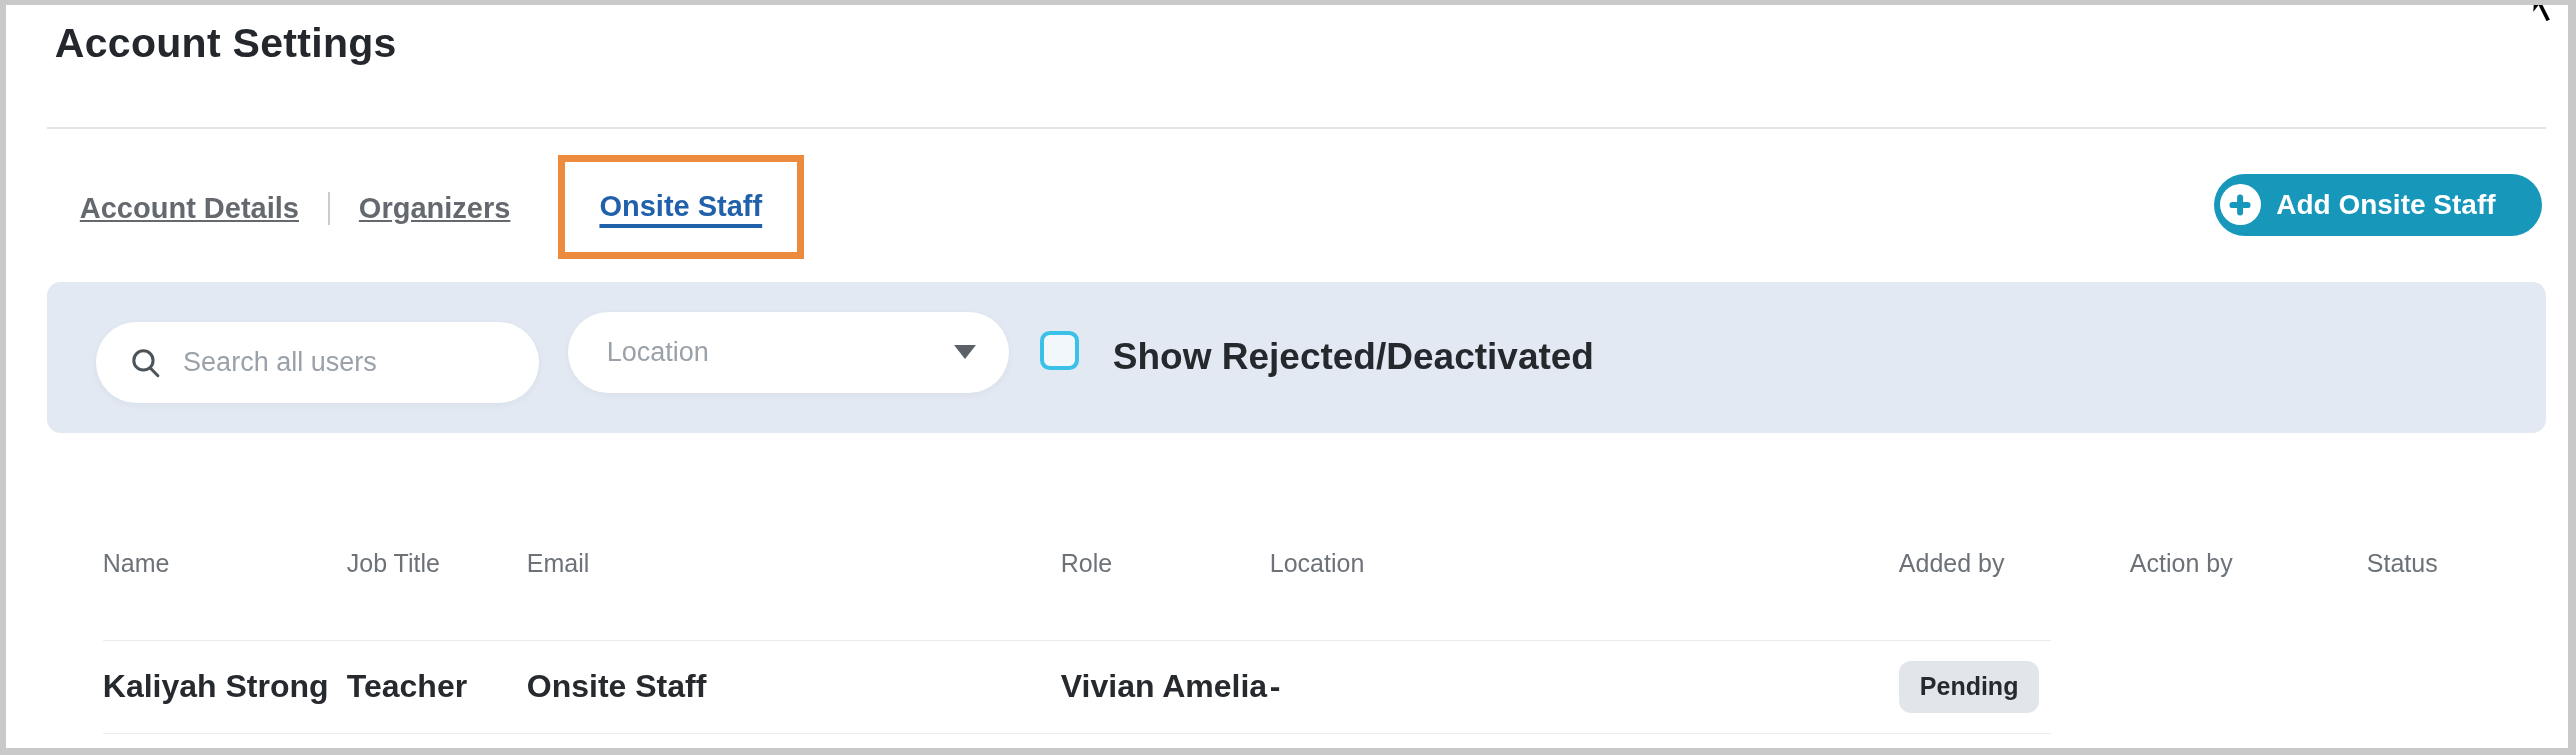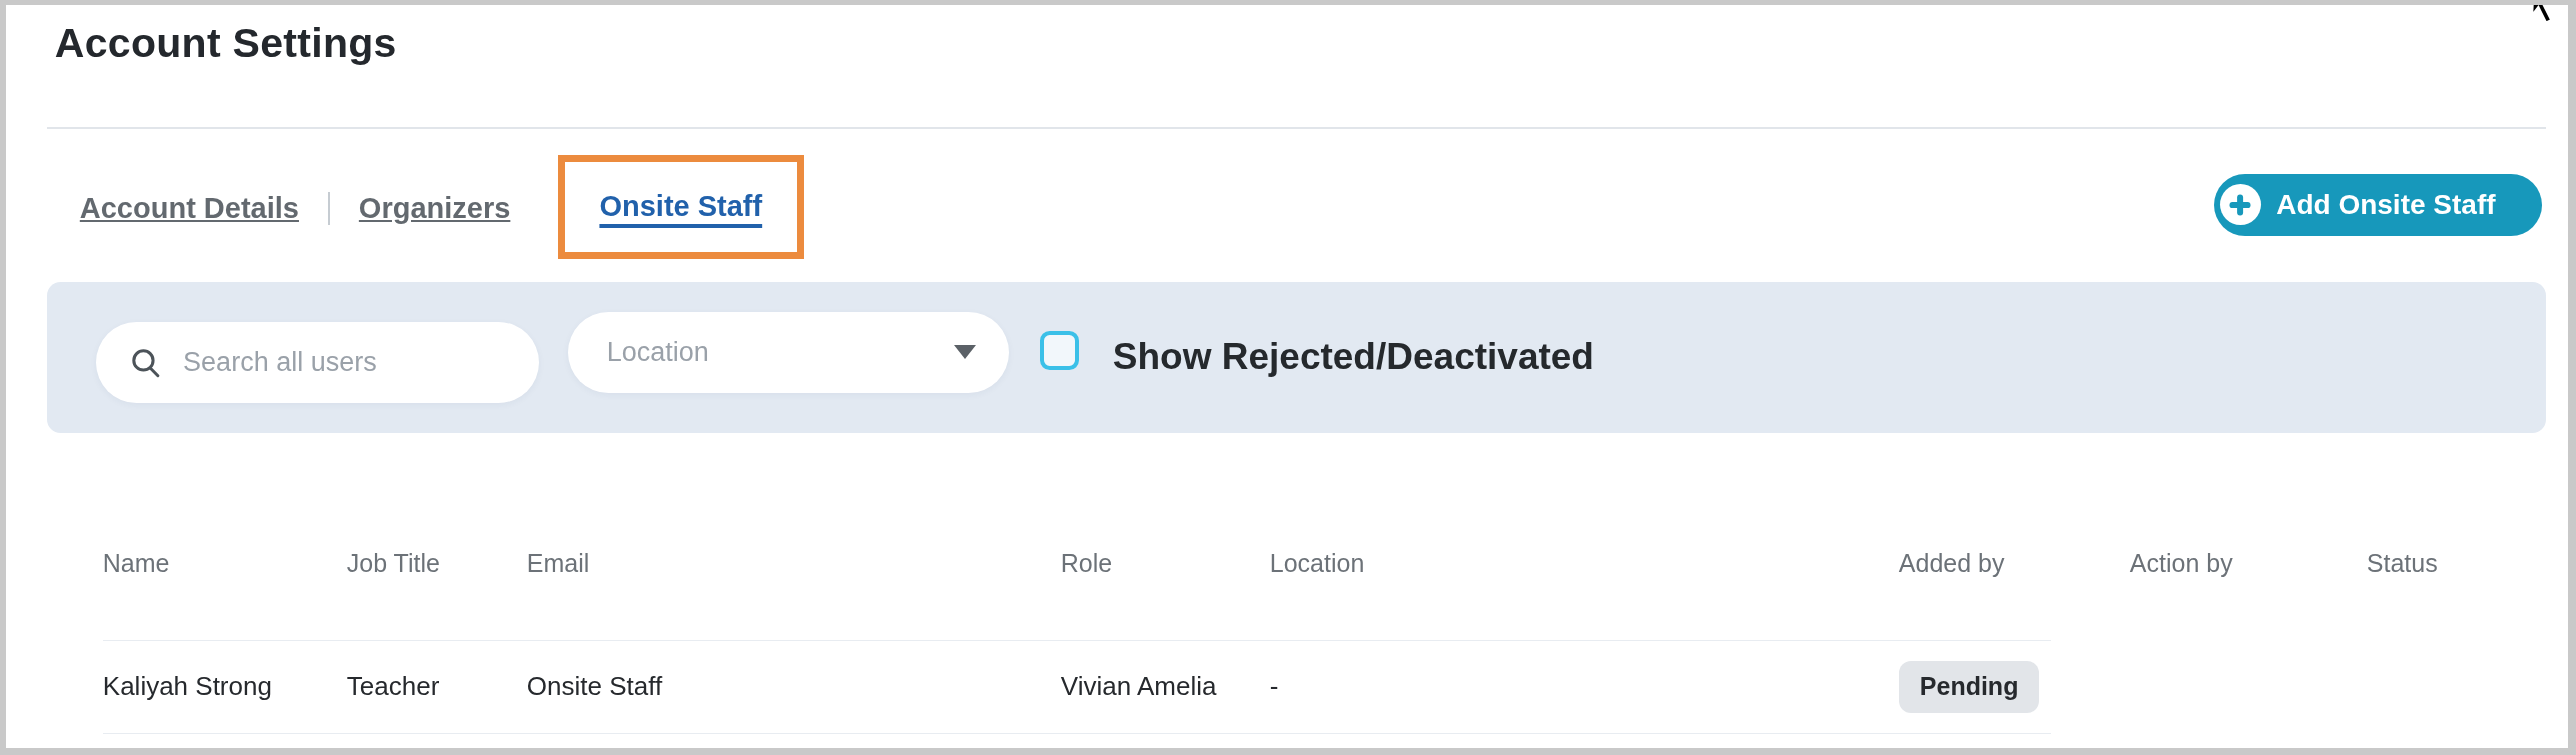--- a/index.html
+++ b/index.html
@@ -95,21 +95,21 @@
   }
   .table{margin:0 58px 0 56px;}
   .thead,.trow{
     display:grid;
     grid-template-columns:244px 180px 534px 209px 629px 231px 237px 1fr;
     align-items:center;
   }
   .thead{height:174px;padding-top:21px;box-sizing:border-box;border-bottom:1.9px solid #e8ecf1;}
   .th{font-size:25px;color:#6c7278;font-weight:400;white-space:nowrap;}
   .trow{height:92px;border-bottom:1.9px solid #e8ecf1;}
-  .td{font-size:26px;color:#26292d;font-weight:400;white-space:nowrap;}
+  .td{font-size:32px;color:#26292d;font-weight:700;white-space:nowrap;}
   .badge{
     display:inline-block;justify-self:start;
     background:#e2e5e9;border-radius:12px;padding:11.6px 21px;
     font-size:25px;font-weight:700;color:#26292d;
   }
   
   .cursor{position:absolute;left:2518px;top:-25px;}
 </style>
 </head>
 <body>

